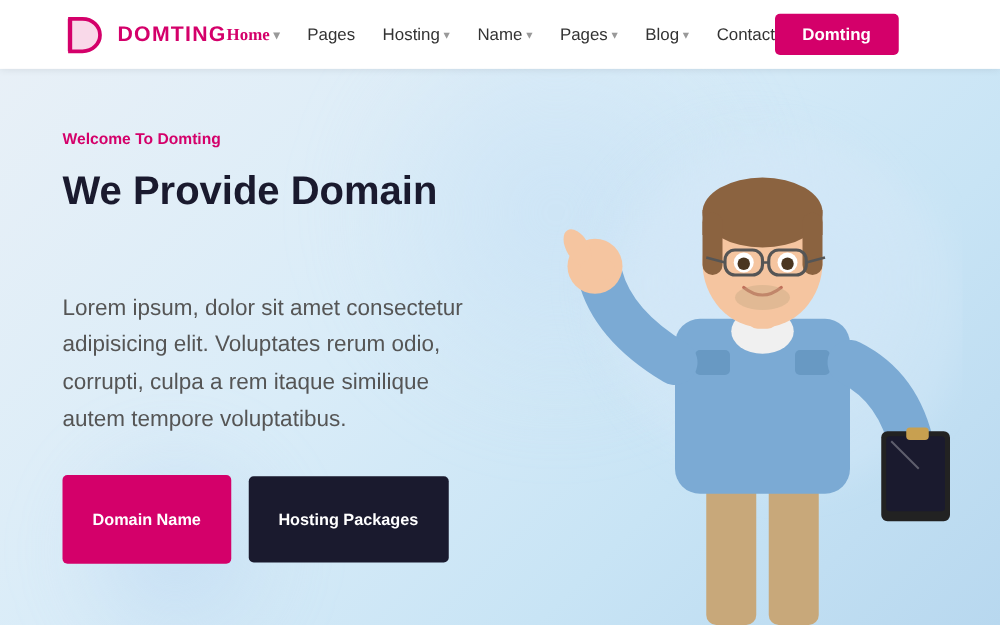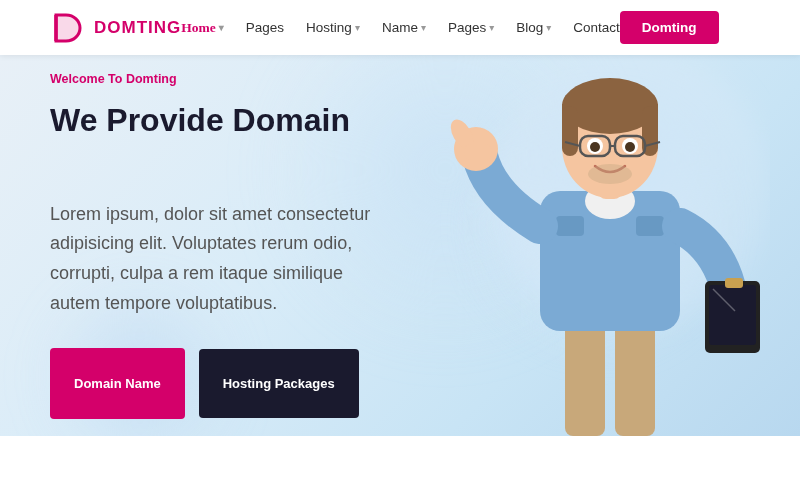--- a/index.html
+++ b/index.html
@@ -63,21 +63,21 @@
       padding: 9px 22px;
       font-size: 13.5px;
       font-weight: 600;
       cursor: pointer;
     }
 
     
     .hero {
       position: relative;
       width: 800px;
-      height: 381px;
+      height: 445px;
       background: linear-gradient(135deg, #e8f0f7 0%, #d9ecf8 40%, #c8e4f5 70%, #b8d8ef 100%);
       overflow: hidden;
       display: flex;
       align-items: center;
     }
 
     
     .hero::before {
       content: '';
       position: absolute;

